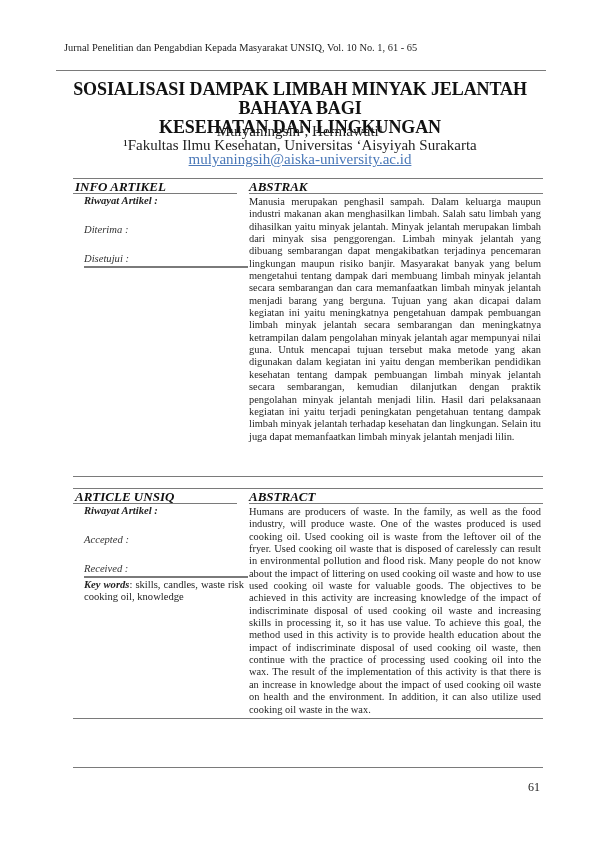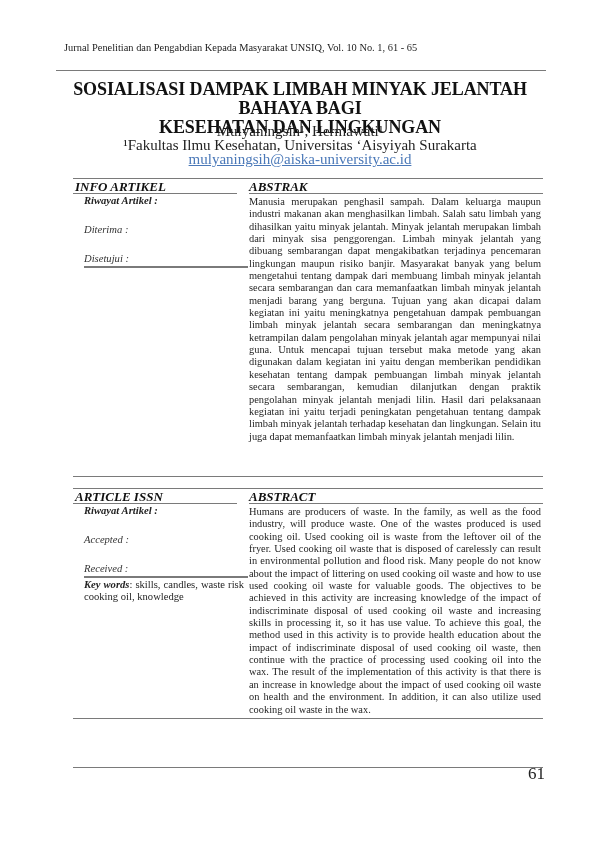--- a/index.html
+++ b/index.html
@@ -29,21 +29,21 @@
       position: absolute; left: 84px; width: 160px; font-size: 10.6px; line-height: 12.8px; color: #222;
     }
     .info-block .lbl-b { font-weight: bold; font-style: italic; }
     .info-block .lbl-i { font-style: italic; color: #333; margin-top: 16px; }
     .info-block .kw { text-align: justify; }
     .abstract-body {
       position: absolute; left: 249px; width: 292px; font-size: 10.4px; line-height: 12.35px;
       text-align: justify; color: #1f1f1f;
     }
     .page-num {
-      position: absolute; left: 528px; top: 764px; font-size: 17px; color: #222;
+      position: absolute; left: 528px; top: 780px; font-size: 12px; color: #222;
     }
   </style>
 </head>
 <body>
 
 <div class="journal-header">
   <div>Jurnal Penelitian dan Pengabdian Kepada Masyarakat UNSIQ, Vol. 10 No. 1, 61 - 65</div>
 </div>
 <div class="hr" style="left:56px; top:70px; width:490px;"></div>
 
@@ -68,21 +68,21 @@
   <div class="lbl-b">Riwayat Artikel :</div>
   <div class="lbl-i">Diterima :</div>
   <div class="lbl-i">Disetujui :</div>
   <div class="hr" style="position:relative; left:0; width:164px; margin:1px 0 1px 0;"></div>
 </div>
 
 <div class="abstract-body" style="top:196px;">Manusia merupakan penghasil sampah. Dalam keluarga maupun industri makanan akan menghasilkan limbah. Salah satu limbah yang dihasilkan yaitu minyak jelantah. Minyak jelantah merupakan limbah dari minyak sisa penggorengan. Limbah minyak jelantah yang dibuang sembarangan dapat mengakibatkan terjadinya pencemaran lingkungan maupun risiko banjir. Masyarakat banyak yang belum mengetahui tentang dampak dari membuang limbah minyak jelantah secara sembarangan dan cara memanfaatkan limbah minyak jelantah menjadi barang yang berguna. Tujuan yang akan dicapai dalam kegiatan ini yaitu meningkatnya pengetahuan dampak pembuangan limbah minyak jelantah secara sembarangan dan meningkatnya ketrampilan dalam pengolahan minyak jelantah agar mempunyai nilai guna. Untuk mencapai tujuan tersebut maka metode yang akan digunakan dalam kegiatan ini yaitu dengan memberikan pendidikan kesehatan tentang dampak pembuangan limbah minyak jelantah secara sembarangan, kemudian dilanjutkan dengan praktik pengolahan minyak jelantah menjadi lilin. Hasil dari pelaksanaan kegiatan ini yaitu terjadi peningkatan pengetahuan tentang dampak limbah minyak jelantah terhadap kesehatan dan lingkungan. Selain itu juga dapat memanfaatkan limbah minyak jelantah menjadi lilin.</div>
 <div class="hr" style="left:73px; top:476px; width:470px;"></div>
 
 <div class="hr" style="left:73px; top:488px; width:470px;"></div>
-<div class="sec-head" style="left:75px; top:490px;">ARTICLE ISSN</div>
+<div class="sec-head" style="left:75px; top:490px;">ARTICLE UNSIQ</div>
 <div class="sec-head" style="left:249px; top:490px;">ABSTRACT</div>
 <div class="hr" style="left:73px; top:503px; width:164px;"></div>
 <div class="hr" style="left:249px; top:503px; width:294px;"></div>
 
 <div class="info-block" style="top:505px;">
   <div class="lbl-b">Riwayat Artikel :</div>
   <div class="lbl-i">Accepted :</div>
   <div class="lbl-i">Received :</div>
   <div class="hr" style="position:relative; left:0; width:164px; margin:1px 0 1px 0;"></div>
   <div class="kw"><span class="lbl-b">Key words</span><span>: skills, candles, waste risk cooking oil, knowledge</span></div>

